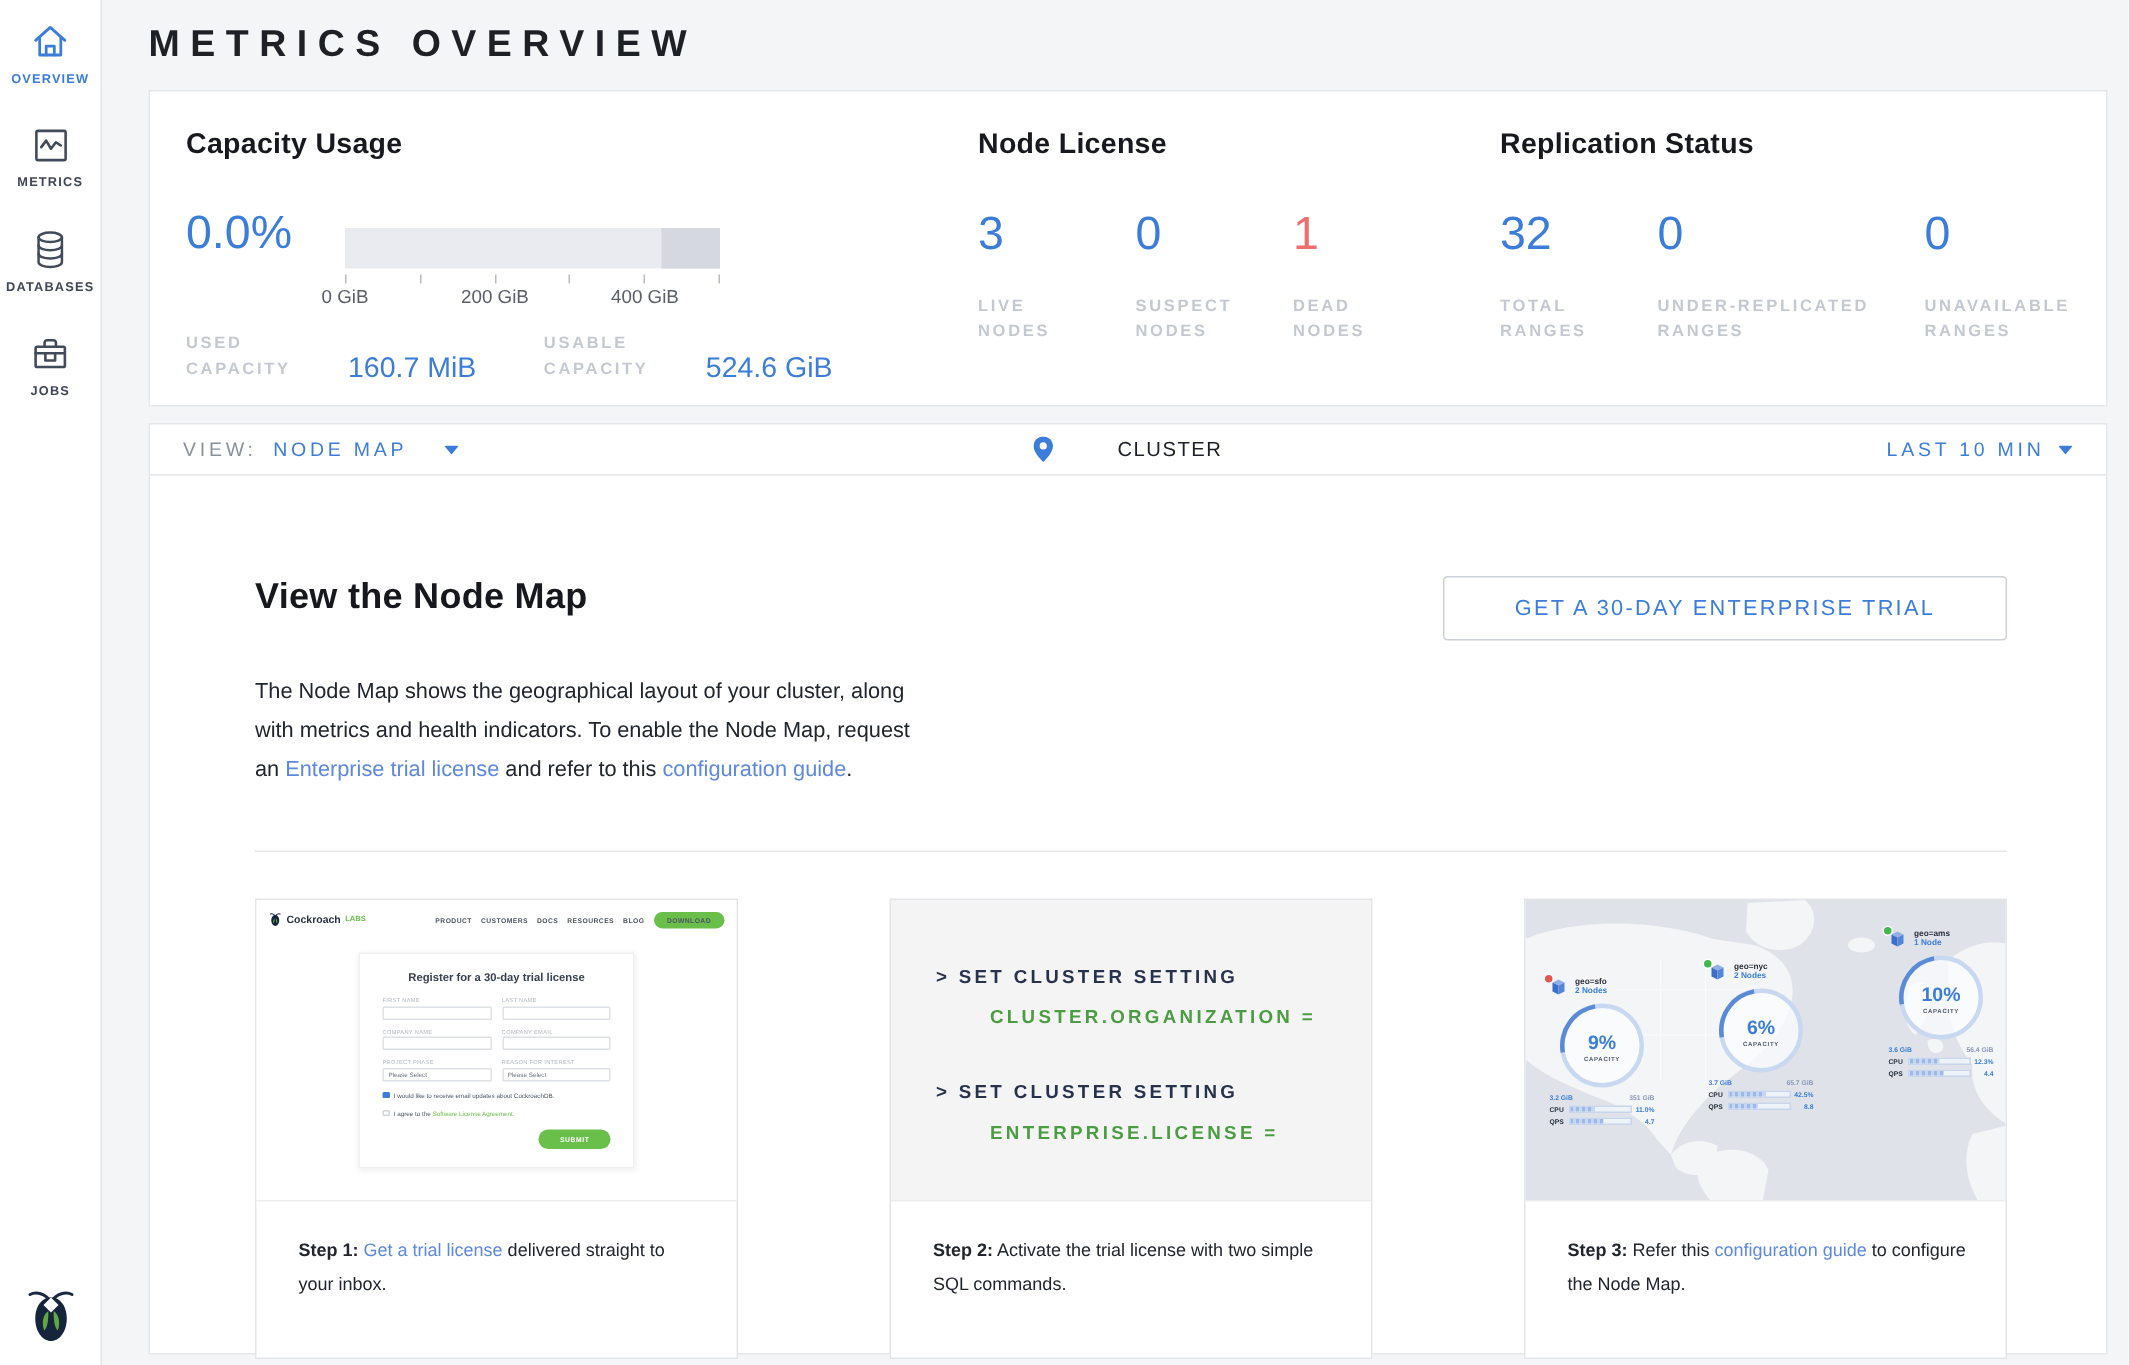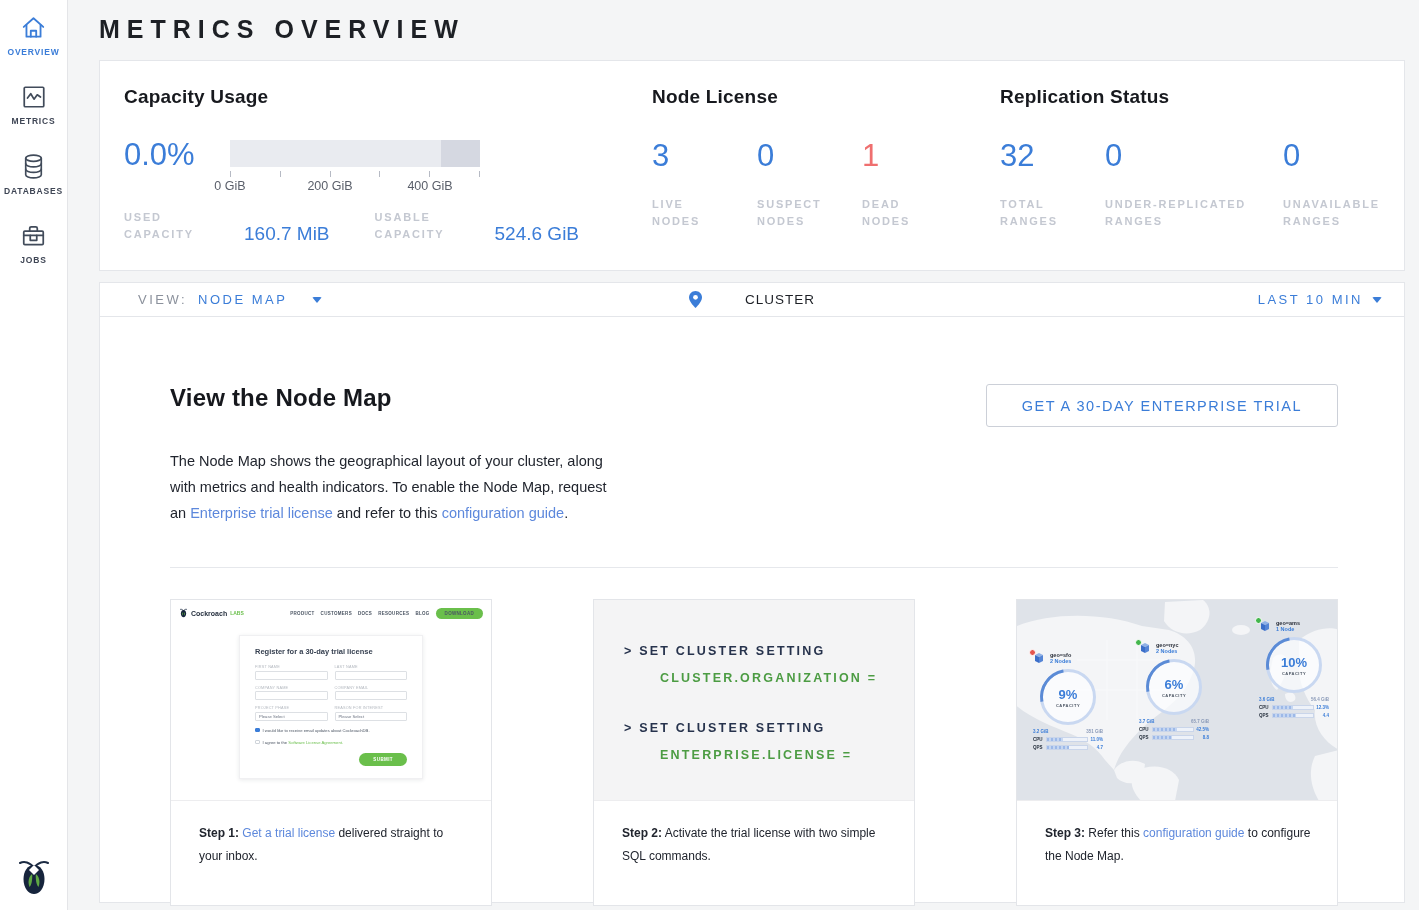--- a/index.html
+++ b/index.html
@@ -23,77 +23,77 @@
 
   
   .summary { display:flex; height:211px; padding:25px 0 0 24px; }
   .summary h3 { font-size:19px; font-weight:bold; color:#17191e; margin-bottom:32px; letter-spacing:.2px; }
   .sec-capacity { width:528px; }
   .sec-nodes { width:348px; }
   .sec-repl { flex:1; }
 
   .cap-row { display:flex; align-items:flex-start; }
   .cap-pct { width:106px; font-size:31px; color:#3b7dd8; line-height:30px; }
-  .cap-chart { width:250px; }
+  .cap-chart { width:250px;margin-top:12px; }
   .cap-bar { position:relative; height:27px; background:#e9ebf0; }
   .cap-bar .non-usable { position:absolute; right:0; top:0; bottom:0; width:15.5%; background:#d5d8e1; }
   .cap-ticks { display:flex; justify-content:space-between; margin-top:4px; }
   .cap-ticks i { width:1px; height:6px; background:#b6bac4; }
   .cap-ticklabels { position:relative; height:17px; margin-top:2px; font-size:12.5px; color:#5a5f6a; }
   .cap-ticklabels span { position:absolute; transform:translateX(-50%); white-space:nowrap; }
   .cap-stats { display:flex; margin-top:13px; align-items:flex-end; }
   .stat-lbl { font-size:11px; font-weight:bold; letter-spacing:1.8px; color:#c4c8d1; line-height:17px; }
   .cap-pair { display:flex; align-items:flex-end; }
   .cap-pair .stat-lbl { width:96px; }
-  .cap-val { font-size:19px; color:#3b7dd8; margin-left:24px; line-height:19px; }
+  .cap-val { font-size:19px; color:#3b7dd8; margin-left:12px; line-height:19px; }
   .cap-pair + .cap-pair { margin-left:45px; }
 
   .stat-cols { display:flex; }
   .stat-col .big { font-size:31px; color:#3b7dd8; line-height:32px; margin-bottom:24px; }
   .stat-col.dead .big { color:#ef6f6f; }
   .sec-nodes .stat-col { width:105px; }
   .sec-repl .stat-col:nth-child(1) { width:105px; }
   .sec-repl .stat-col:nth-child(2) { width:178px; }
 
   
   .viewbar { margin-top:11px; height:35px; display:flex; align-items:center; padding:0 22px; position:relative; }
-  .vb-left { display:flex; align-items:center;margin-left:16px; }
+  .vb-left { display:flex; align-items:center; }
   .vb-label { font-size:13px; letter-spacing:2.5px; color:#8b919c; }
   .vb-value { font-size:13px; letter-spacing:2.5px; color:#3b7dd8; margin-left:11px; cursor:pointer; display:flex; align-items:center;gap:16px; }
   .caret { width:0; height:0; border-left:5px solid transparent; border-right:5px solid transparent; border-top:6px solid #3b7dd8; margin-left:9px; border-radius:2px; }
   .vb-center { position:absolute; left:0; right:0; display:flex; justify-content:center; align-items:center; pointer-events:none;gap:36px; }
   .vb-center .loc { font-size:13.5px; letter-spacing:1px; color:#1d2026; margin-left:7px; }
   .vb-right { margin-left:auto; display:flex; align-items:center; font-size:13px; letter-spacing:2.5px; color:#3b7dd8; cursor:pointer; }
 
   
   .panel { margin-top:-1px; height:587px; padding:67px 66px 0 70px; }
   .panel-head { display:flex; justify-content:space-between; align-items:flex-start; }
   .panel-head h2 { font-size:24px; font-weight:bold; color:#16181d; letter-spacing:.2px; }
-  .trial-btn { height:43px; padding:0 35px; background:#fff; border:1px solid #ccd0d8; border-radius:3px; color:#3b7dd8; font-size:14.5px; letter-spacing:1.5px; font-family:inherit; cursor:pointer; }
+  .trial-btn { height:43px; padding:0 47px; background:#fff; border:1px solid #ccd0d8; border-radius:3px; color:#3b7dd8; font-size:14.5px; letter-spacing:1.5px; font-family:inherit; cursor:pointer; }
   .panel-desc { margin-top:21px; width:452px; font-size:14.5px; line-height:26px; color:#21252e; }
   a.lnk { color:#5d88dc; text-decoration:none; cursor:pointer; }
   .divider { margin-top:41px; border-top:1px solid #e6e8ec; }
 
   .cards { display:flex; justify-content:space-between; margin-top:31px; }
   .step-card { width:322px; height:307px; background:#fff; border:1px solid #e3e5e9; display:flex; flex-direction:column; }
   .card-img { height:201px; border-bottom:1px solid #ededef; position:relative; overflow:hidden; }
   .card-cap { flex:1; padding:21px 24px 0 28px; font-size:12px; line-height:23px; color:#21252e; }
   .card-cap b { font-weight:bold; }
 
   
   .mini { background:#fff; height:100%; padding:7px 8px; font-family:"Liberation Sans", sans-serif; }
   .mini-head { display:flex; align-items:center; justify-content:space-between; }
   .mini-brand { display:flex; align-items:center; gap:3px; }
   .mini-brand .bname { font-size:7px; font-weight:bold; color:#26303f; }
   .mini-brand .bsuf { font-size:5px; color:#6abf4b; font-weight:bold; }
   .mini-nav { display:flex; align-items:center; gap:6px; }
   .mini-nav span { font-size:4.5px; letter-spacing:.3px; color:#4b5563; font-weight:bold; }
   .mini-dl { background:#6abf4b; color:#fff; font-size:4.5px; font-weight:bold; letter-spacing:.3px; padding:3px 9px; border-radius:7px; }
   .mini-form { width:184px; margin:16px auto 0; background:#fff; border:1px solid #f0f0f2; box-shadow:0 1px 4px rgba(40,50,60,.10); padding:11px 15px 12px; }
-  .mini-form h4 { font-size:7.5px; font-weight:bold; color:#374151; text-align:left; margin-bottom:9px; }
+  .mini-form h4 { font-size:7.5px; font-weight:bold; color:#374151; text-align:center; margin-bottom:9px; }
   .mf-grid { display:grid; grid-template-columns:1fr 1fr; column-gap:7px; row-gap:6px; }
   .mf-field .flbl { font-size:3.8px; letter-spacing:.2px; color:#b3b8bf; margin-bottom:1.5px; }
   .mf-field .fbox { height:9px; border:1px solid #dde0e4; border-radius:1px; font-size:4.2px; color:#6b7280; display:flex; align-items:center; padding-left:3px; }
   .mf-check { display:flex; align-items:center; gap:3px; margin-top:7px; }
   .mf-check .cbx { width:4.5px; height:4.5px; border:1px solid #cfd4da; border-radius:1px; flex:none; }
   .mf-check .cbx.on { background:#3b7dd8; border-color:#3b7dd8; }
   .mf-check .ctext { font-size:4.2px; color:#4b5563; }
   .mf-check .ctext .grn { color:#6abf4b; }
   .mf-submit-row { display:flex; justify-content:flex-end; margin-top:8px; }
   .mf-submit { background:#6abf4b; color:#fff; font-size:4.5px; font-weight:bold; letter-spacing:.4px; padding:4px 14px; border-radius:8px; }

